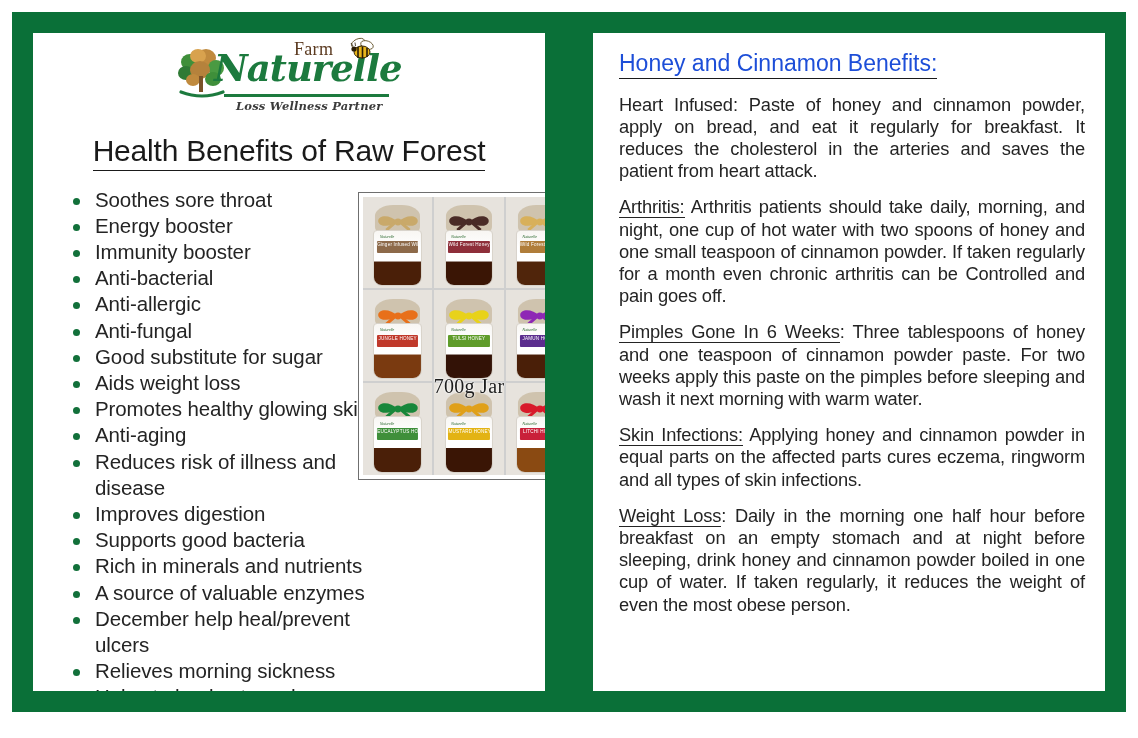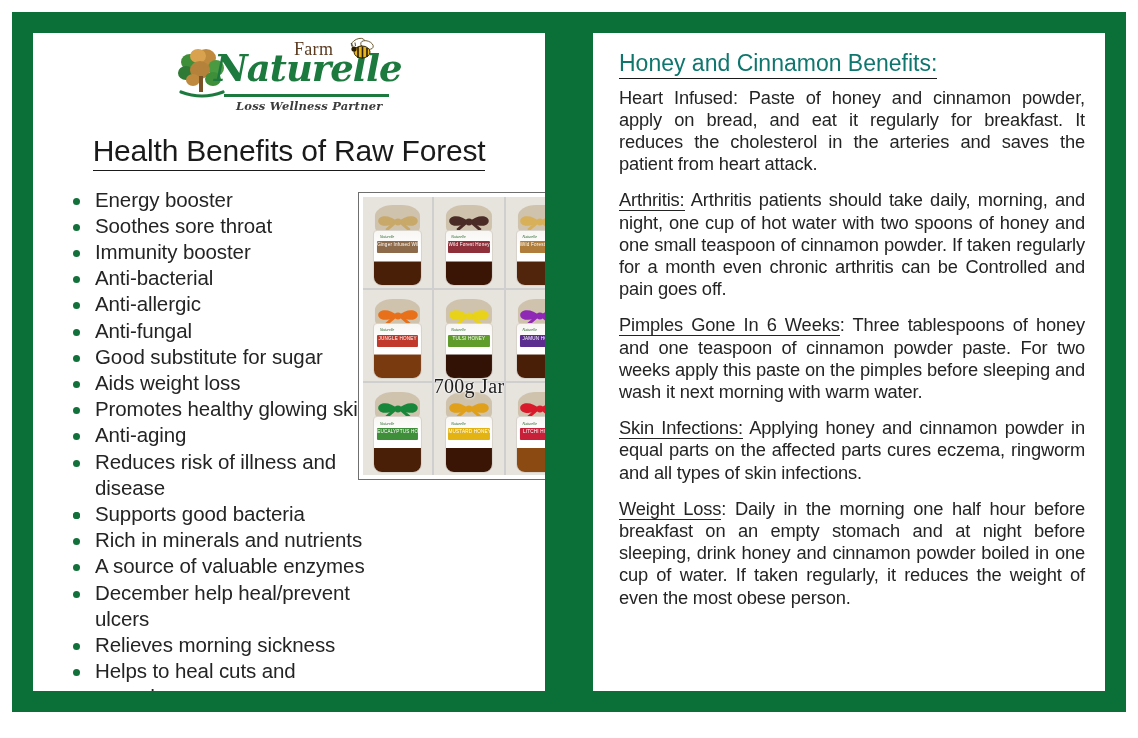--- a/index.html
+++ b/index.html
@@ -268,22 +268,22 @@
     text-shadow: 0 0 2px #fff, 0 0 3px #fff;
     pointer-events: none;
   }
 
   
   .right-inner {
     padding: 17px 20px 0 26px;
   }
   .section-title {
     font-size: 23px;
-    color: #0f766e;
-    margin: 0 0 9px 0;
+    color: #1d4ed8;
+    margin: 0 0 16px 0;
     line-height: 1.2;
     font-weight: 400;
   }
   .section-title span {
     border-bottom: 1.6px solid #1a1a1a;
     padding-bottom: 2px;
   }
   .para {
     font-size: 18.3px;
     line-height: 22.2px;
@@ -332,32 +332,32 @@
           <circle cx="8" cy="12" r="2.6" fill="#2a1d05"></circle>
           <path d="M7 9 L5 6 M9.5 9 L9 5.5" stroke="#2a1d05" stroke-width=".8"></path>
         </svg>
       </div>
     </div>
 
     <h1 class="page-title"><span>Health Benefits of Raw Forest</span></h1>
 
     <div class="left-body">
       <ul class="benefits">
+        <li><i class="dot"></i><span>Soothes sore throat</span></li>
         <li><i class="dot"></i><span>Energy booster</span></li>
-        <li><i class="dot"></i><span>Soothes sore throat</span></li>
         <li><i class="dot"></i><span>Immunity booster</span></li>
         <li><i class="dot"></i><span>Anti-bacterial</span></li>
         <li><i class="dot"></i><span>Anti-allergic</span></li>
         <li><i class="dot"></i><span>Anti-fungal</span></li>
         <li><i class="dot"></i><span>Good substitute for sugar</span></li>
         <li><i class="dot"></i><span>Aids weight loss</span></li>
         <li><i class="dot"></i><span>Promotes healthy glowing skin</span></li>
         <li><i class="dot"></i><span>Anti-aging</span></li>
         <li><i class="dot"></i><span>Reduces risk of illness and disease</span></li>
-        <li><i class="dot"></i></li>
+        <li><i class="dot"></i><span>Improves digestion</span></li>
         <li><i class="dot"></i><span>Supports good bacteria</span></li>
         <li><i class="dot"></i><span>Rich in minerals and nutrients</span></li>
         <li><i class="dot"></i><span>A source of valuable enzymes</span></li>
         <li><i class="dot"></i><span>December help heal/prevent ulcers</span></li>
         <li><i class="dot"></i><span>Relieves morning sickness</span></li>
         <li><i class="dot"></i><span>Helps to heal cuts and wounds</span></li>
 
       </ul>
 
       <div class="product-photo">

